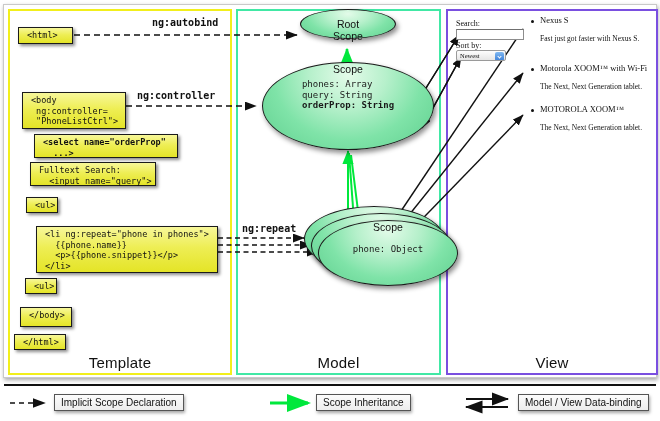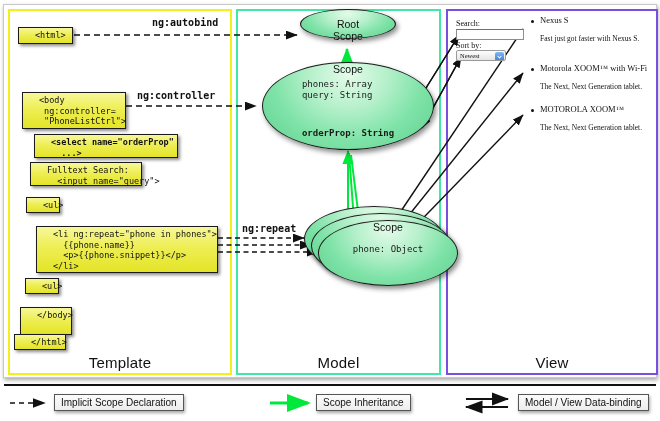--- a/index.html
+++ b/index.html
@@ -30,21 +30,21 @@
   }
 
   
   .codebox{
     position:absolute;box-sizing:border-box;
     background:linear-gradient(180deg,#f7f79a 0%,#eeee55 45%,#e4e427 100%);
     border:1.4px solid #1b1b1b;
     box-shadow:2px 2px 3px rgba(0,0,0,.45);
     font-family:"DejaVu Sans Mono","Liberation Mono",monospace;
     font-size:8.5px;line-height:10.5px;color:#111;
-    padding:2px 16px;white-space:pre;
+    padding:2px 8px;white-space:pre;
   }
   .codebox.bold{font-weight:bold;}
 
   
   .scope{
     position:absolute;border-radius:50%;
     border:1.6px solid #1b1b1b;
     background:radial-gradient(ellipse at 50% 14%, #e3fbe9 0%, #b6f0cb 32%, #7fe3a8 62%, #5fcf8e 100%);
     box-shadow:2px 3px 5px rgba(0,0,0,.45);
     box-sizing:border-box;text-align:center;
@@ -168,52 +168,52 @@
 
     <div class="codebox" style="left:14px;top:22px;width:55px;height:17px;">&lt;html&gt;</div>
 
     <div class="codebox" style="left:18px;top:87px;width:104px;height:37px;">&lt;body
  ng:controller=
  "PhoneListCtrl"&gt;</div>
 
     <div class="codebox bold" style="left:30px;top:129px;width:144px;height:24px;">&lt;select name="orderProp"
   ...&gt;</div>
 
-    <div class="codebox" style="left:26px;top:157px;width:112px;height:24px;">Fulltext Search:
+    <div class="codebox" style="left:26px;top:157px;width:126px;height:24px;">Fulltext Search:
   &lt;input name="query"&gt;</div>
 
     <div class="codebox" style="left:22px;top:192px;width:32px;height:16px;">&lt;ul&gt;</div>
 
     <div class="codebox" style="left:32px;top:221px;width:182px;height:47px;">&lt;li ng:repeat="phone in phones"&gt;
   {{phone.name}}
   &lt;p&gt;{{phone.snippet}}&lt;/p&gt;
 &lt;/li&gt;</div>
 
     <div class="codebox" style="left:21px;top:273px;width:32px;height:16px;">&lt;ul&gt;</div>
 
-    <div class="codebox" style="left:16px;top:302px;width:52px;height:28px;">&lt;/body&gt;</div>
+    <div class="codebox" style="left:16px;top:302px;width:52px;height:20px;">&lt;/body&gt;</div>
 
     <div class="codebox" style="left:10px;top:329px;width:52px;height:16px;">&lt;/html&gt;</div>
 
     <div class="alabel" style="left:148px;top:12px;">ng:autobind</div>
     <div class="alabel" style="left:133px;top:85px;">ng:controller</div>
     <div class="alabel" style="left:238px;top:218px;">ng:repeat</div>
 
     <div class="scope" style="left:296px;top:4px;width:96px;height:30px;">
       <div class="nm" style="margin-top:8px;">Root</div>
       <div class="nm">Scope</div>
     </div>
 
     <div class="scope" style="left:258px;top:57px;width:172px;height:88px;">
       <div class="nm">Scope</div>
       <div style="margin-top:4px;">
         <div class="props">
           <div>phones: Array</div>
           <div>query: String</div>
-          <div style="font-weight:bold;margin-top:28px;">orderProp: String</div>
+          <div style="font-weight:bold;">orderProp: String</div>
         </div>
       </div>
     </div>
 
     <div class="scope-ghost" style="left:300px;top:201px;width:140px;height:66px;"></div>
     <div class="scope-ghost" style="left:307px;top:208px;width:140px;height:66px;"></div>
 
     <div class="scope" style="left:314px;top:215px;width:140px;height:66px;">
       <div class="nm">Scope</div>
       <div style="margin-top:5px;">

